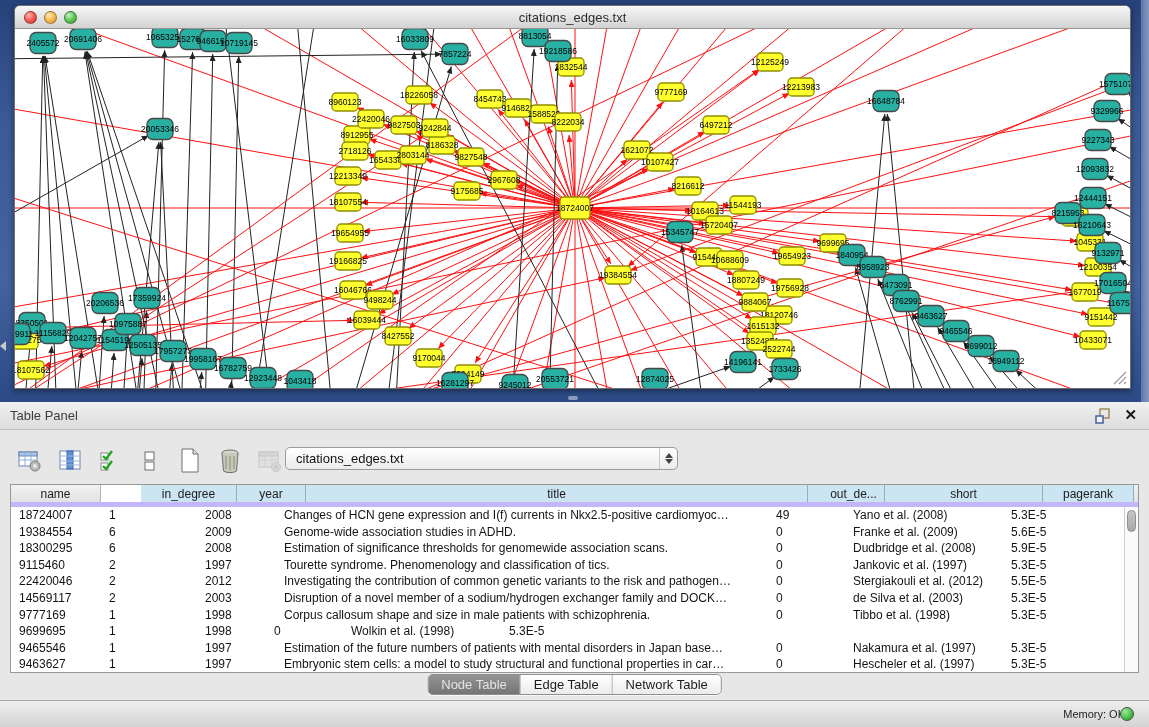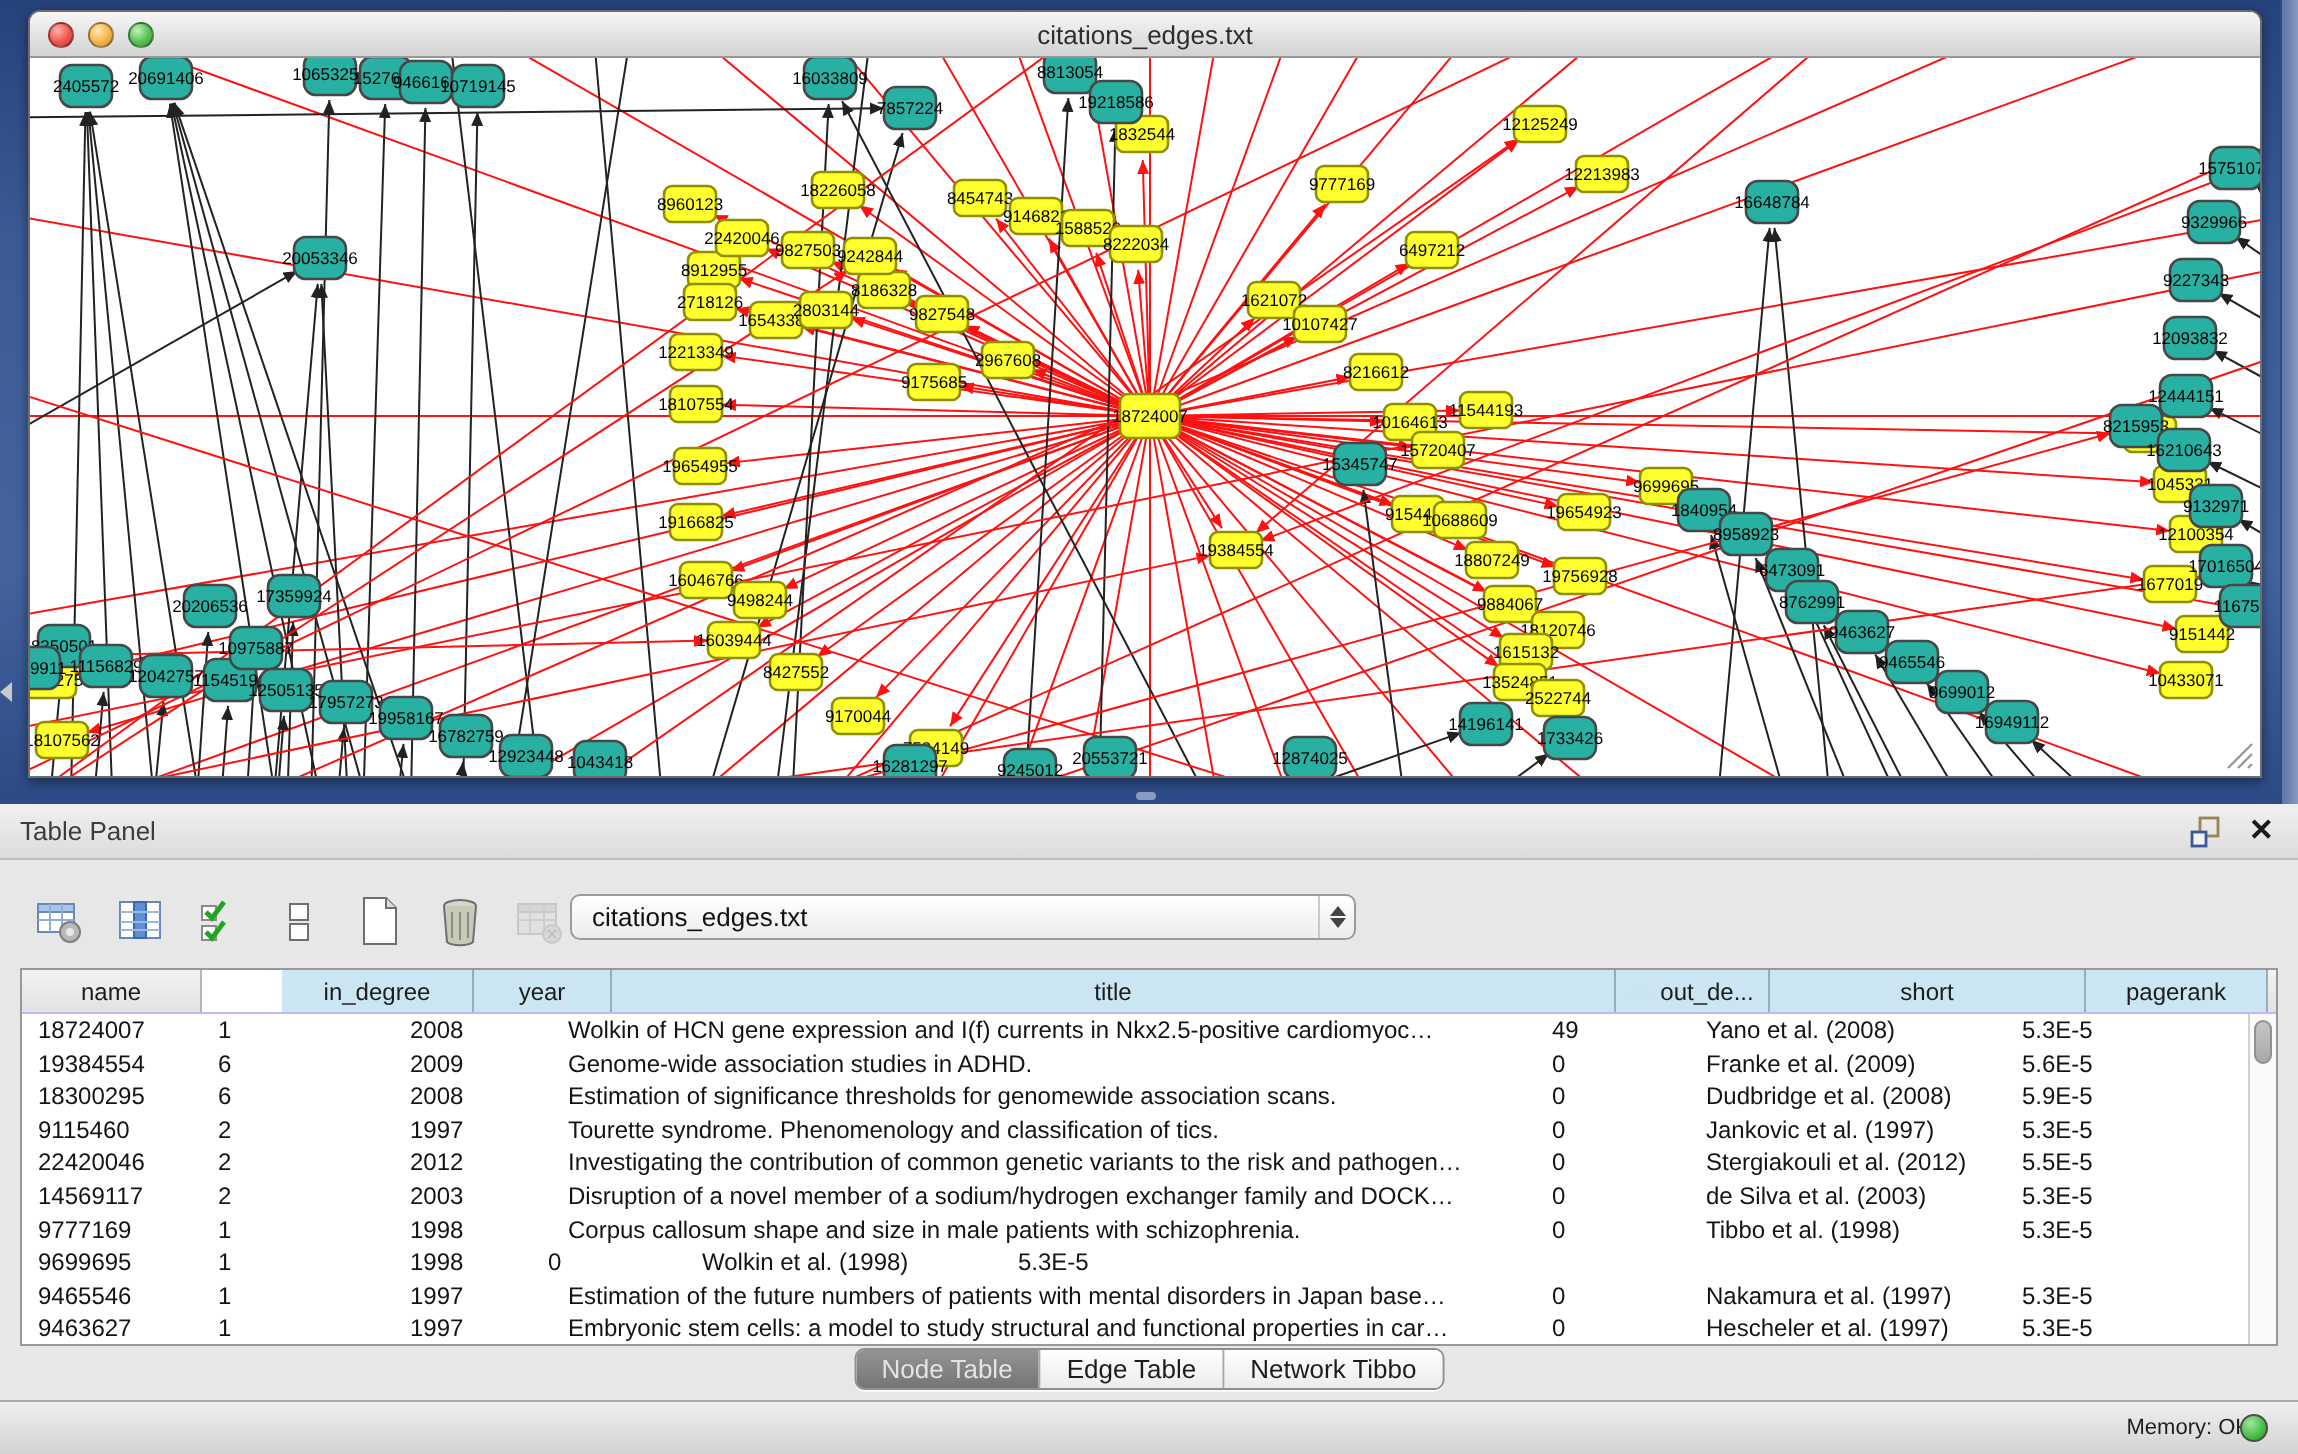--- a/index.html
+++ b/index.html
@@ -44,21 +44,21 @@
   #net-select { position:absolute; left:285px; top:17px; width:393px; height:23px; border:1px solid #9b9b9b;
     border-radius:5px; background:linear-gradient(#ffffff,#ececec); display:flex; align-items:center; cursor:pointer; }
   #net-select .val { flex:1; font-size:13px; color:#111; padding-left:10px; }
   #net-select .stepper { width:18px; height:100%; display:flex; flex-direction:column; align-items:center; justify-content:center; gap:1px; border-left:1px solid #c9c9c9; }
   .tri-up   { width:0; height:0; border-left:4px solid transparent; border-right:4px solid transparent; border-bottom:5px solid #444; }
   .tri-down { width:0; height:0; border-left:4px solid transparent; border-right:4px solid transparent; border-top:5px solid #444; }
 
   
   #data-table { position:absolute; left:10px; top:54px; width:1129px; height:189px; background:#fff;
     border:1px solid #989898; overflow:hidden; }
-  #thead { display:flex; height:22px; border-bottom:1px solid #c4b5fd; }
+  #thead { display:flex; height:22px; border-bottom:5px solid #c4b5fd; }
   .hcell { background:#cbe5f3; border-right:1px solid #93aebc; font-size:12px; color:#1c1c1c;
     display:flex; align-items:center; justify-content:center; overflow:hidden; white-space:nowrap; cursor:pointer; }
   .hcell.gray { background:linear-gradient(#f2f2f2,#e2e2e2); border-right:1px solid #b5b5b5; }
   .hcell .sort-tri { width:0; height:0; border-left:5px solid transparent; border-right:5px solid transparent;
     border-bottom:8px solid #cbe5f3; outline:none; position:relative; margin-right:5px; }
   .hcell .sort-tri::after { content:""; position:absolute; left:-6px; top:-1px; width:0; height:0;
     border-left:6px solid transparent; border-right:6px solid transparent; border-bottom:9px solid #17506e; z-index:-1; }
   #tbody .trow { display:flex; height:16.6px; background:#fff; }
   .tcell { font-size:12px; color:#141414; white-space:nowrap; overflow:hidden; padding-left:8px; line-height:16.6px; }
   #vscroll { position:absolute; right:0; top:22px; bottom:0; width:14px; background:#fafafa; border-left:1px solid #d0d0d0; }
@@ -835,21 +835,21 @@
         <div class="hcell" style="width: 91px;">
           <span>pagerank</span>
         </div>
         <div class="hcell gray" style="flex: 1 1 0%; border-right: none;"></div>
       </div>
     <div id="tbody">
         <div class="trow">
           <div class="tcell" style="width: 90px;">18724007</div>
           <div class="tcell" style="width: 96px;">1</div>
           <div class="tcell" style="width: 69px;">2008</div>
-          <div class="tcell" style="width: 502px; padding-left: 18px;">Wolkin of HCN gene expression and I(f) currents in Nkx2.5-positive cardiomyoc…</div>
+          <div class="tcell" style="width: 502px; padding-left: 18px;">Changes of HCN gene expression and I(f) currents in Nkx2.5-positive cardiomyoc…</div>
           <div class="tcell" style="width: 77px;">49</div>
           <div class="tcell" style="width: 158px;">Yano et al. (2008)</div>
           <div class="tcell" style="width: 91px;">5.3E-5</div>
         </div>
         <div class="trow">
           <div class="tcell" style="width: 90px;">19384554</div>
           <div class="tcell" style="width: 96px;">6</div>
           <div class="tcell" style="width: 69px;">2009</div>
           <div class="tcell" style="width: 502px; padding-left: 18px;">Genome-wide association studies in ADHD.</div>
           <div class="tcell" style="width: 77px;">0</div>
@@ -929,20 +929,20 @@
         </div>
       </div>
     <div id="vscroll">
       <div id="vthumb"></div>
     </div>
   </div>
 
   <div id="table-tabs">
       <span class="seg active">Node Table</span>
       <span class="seg">Edge Table</span>
-      <span class="seg">Network Tibbo</span>
+      <span class="seg">Network Table</span>
     </div>
 </div>
 
 <div id="status-bar">
   <span id="memory-label">Memory: OK</span>
   <span id="memory-dot"></span>
 </div>
 
 </body></html>

